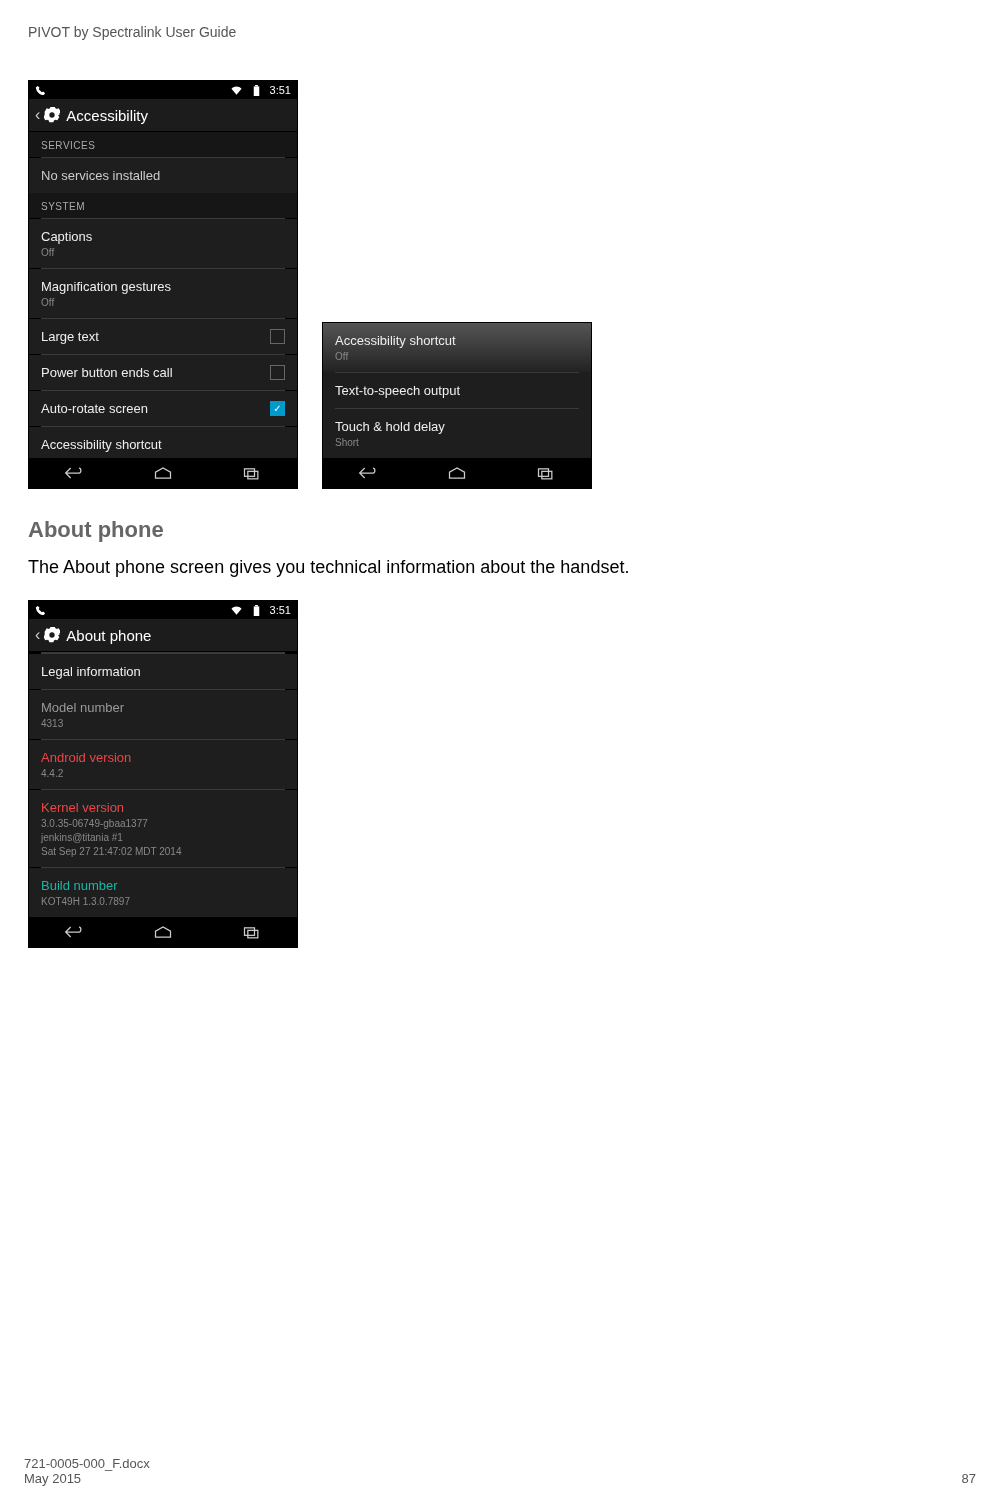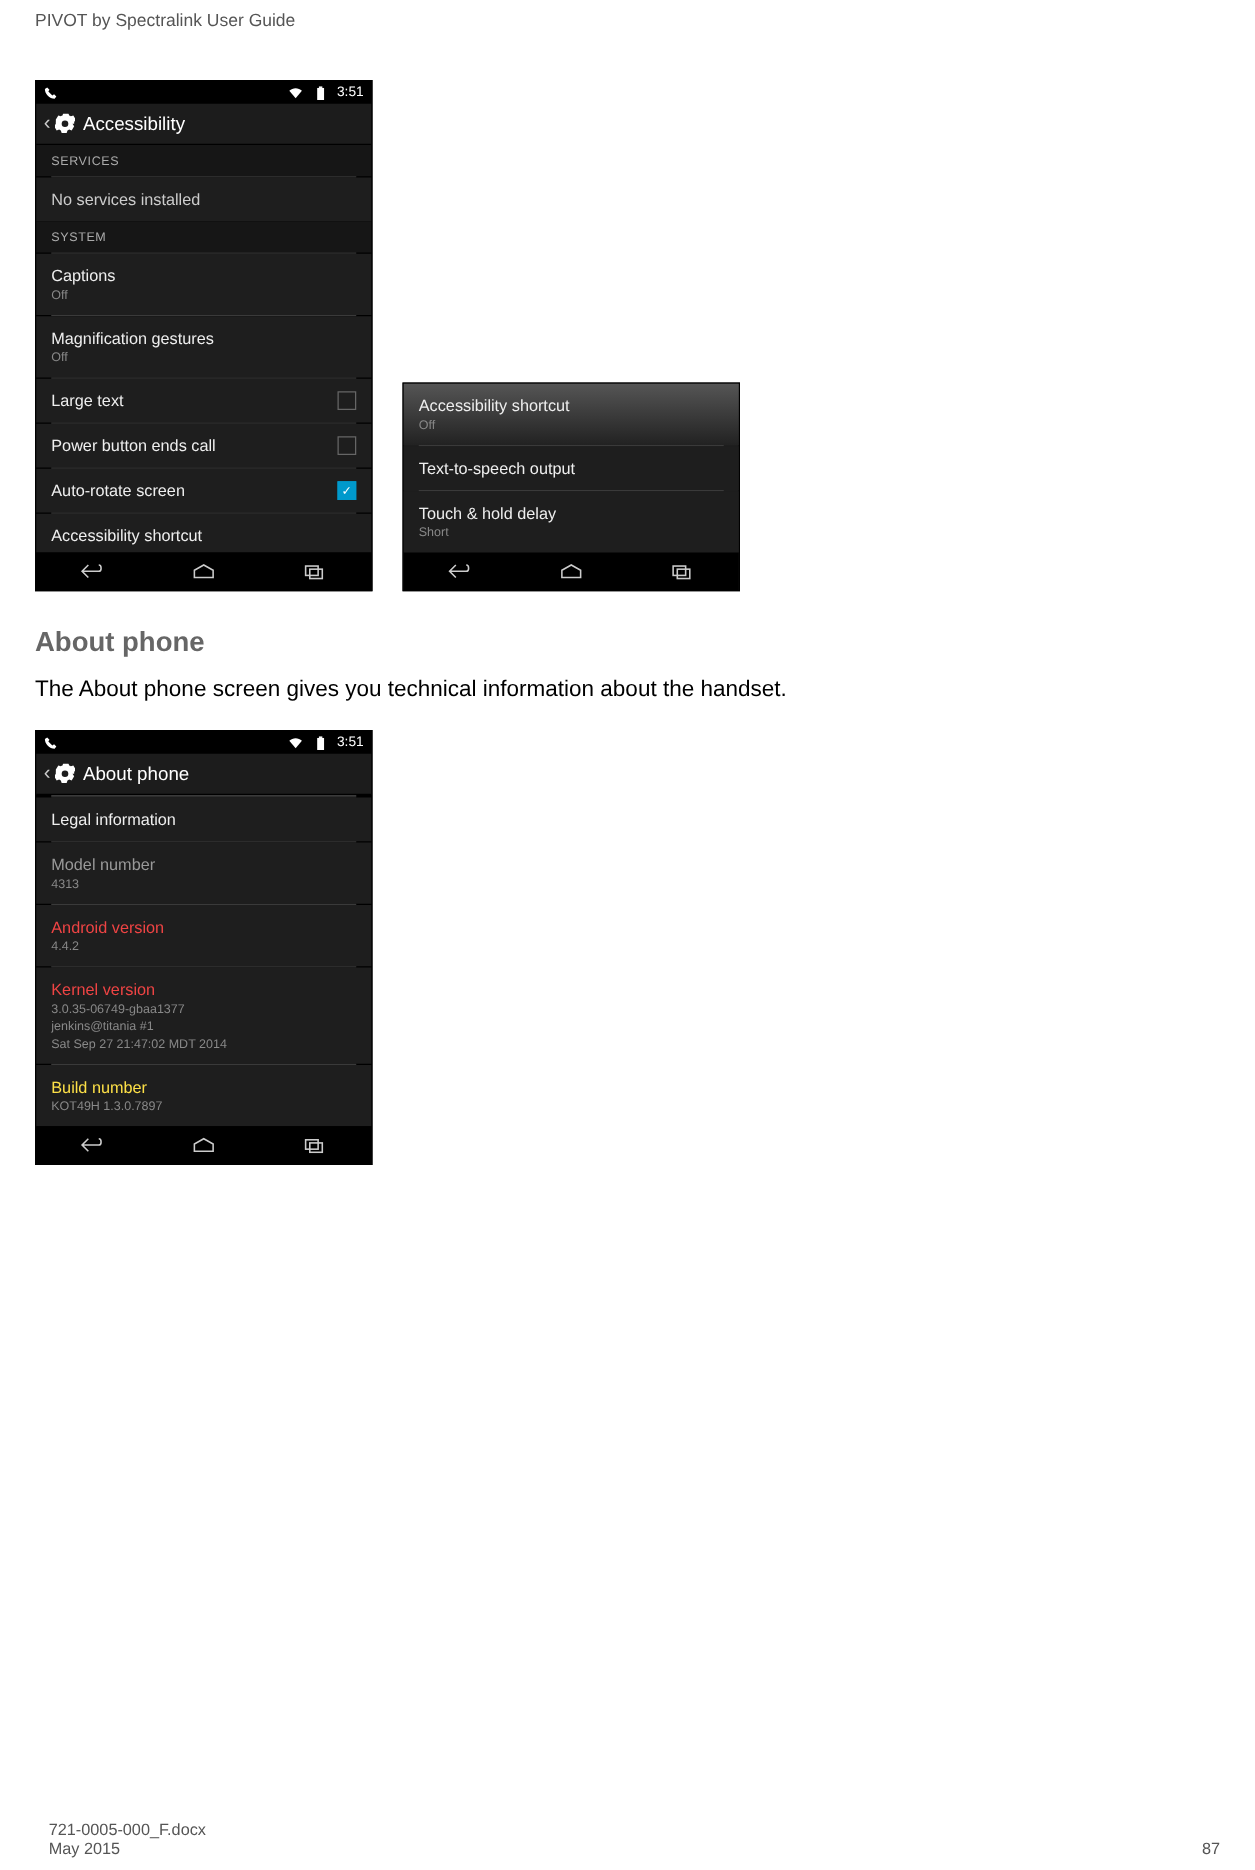--- a/index.html
+++ b/index.html
@@ -1,16 +1,16 @@
 <!DOCTYPE html>
 <html><head>
 <meta charset="utf-8">
 <style>
 body{margin:0;padding:0;font-family:Arial,Helvetica,sans-serif;background:#fff;color:#000;width:1004px}
-.page{padding:0 28px;box-sizing:border-box;position:relative;min-height:1496px}
+.page{padding:16px 28px;box-sizing:border-box;position:relative;min-height:1496px}
 .header{font-size:14px;color:#555;padding-top:8px;padding-bottom:40px}
 .row{display:flex;gap:24px}
 .phone{width:268px;background:#000;border:1px solid #000}
 .statusbar{display:flex;justify-content:space-between;align-items:center;padding:3px 6px;font-size:11px;color:#fff;background:#000}
 .statusbar .right{display:flex;align-items:center;gap:10px}
 .titlebar{display:flex;align-items:center;padding:7px 6px;background:#1c1c1c;color:#fff;font-size:15px;border-bottom:1px solid #000}
 .titlebar .back{font-size:16px;margin-right:4px;color:#ccc}
 .section-head{font-size:10px;color:#aaa;padding:8px 12px 6px;background:#161616;letter-spacing:0.5px}
 .divider{height:1px;background:#3a3a3a;margin:0 12px}
 .item{padding:10px 12px;background:#1e1e1e;color:#eee}
@@ -18,21 +18,21 @@
 .item .sub{font-size:10px;color:#888;margin-top:3px}
 .item.with-check{display:flex;justify-content:space-between;align-items:flex-start}
 .checkbox{width:13px;height:13px;border:1px solid #666}
 .checkbox.checked{background:#0099cc;border-color:#0099cc;display:flex;align-items:center;justify-content:center;color:#fff;font-size:10px}
 .navbar{display:flex;justify-content:space-around;align-items:center;padding:8px 0;background:#000}
 .navicon{width:20px;height:14px;color:#ccc;display:flex;align-items:center;justify-content:center}
 .faded{background:linear-gradient(#555,#222);color:#ddd}
 .phone2{width:268px;background:#1e1e1e;border:1px solid #000;align-self:flex-end}
 .section-title{font-size:22px;font-weight:bold;color:#666;margin:28px 0 14px}
 .body-text{font-size:18px;color:#000;margin-bottom:22px}
-.footer{position:absolute;bottom:10px;left:39px;right:28px;display:flex;justify-content:space-between;font-size:13px;color:#555}
+.footer{position:absolute;bottom:10px;left:24px;right:28px;display:flex;justify-content:space-between;font-size:13px;color:#555}
 svg{display:block}
 </style>
 </head>
 <body>
 
 <div class="page">
 <div class="header">PIVOT by Spectralink User Guide</div>
 
 <div class="row">
 
@@ -208,21 +208,21 @@
       </div>
  <div class="divider"></div>
  <div class="item">
         <div class="title" style="color:#ef4444">Kernel version</div>
         <div class="sub">3.0.35-06749-gbaa1377</div>
         <div class="sub">jenkins@titania #1</div>
         <div class="sub">Sat Sep 27 21:47:02 MDT 2014</div>
       </div>
  <div class="divider"></div>
  <div class="item">
-        <div class="title" style="color:#fde047">Build number</div>
+        <div class="title" style="color:#14b8a6">Build number</div>
         <div class="sub">KOT49H 1.3.0.7897</div>
       </div>
  <div class="navbar">
   <span class="navicon">
           <svg width="20" height="14" viewBox="0 0 24 16" fill="none" stroke="#ccc" stroke-width="1.5">
             <path d="M8 2L2 8l6 6M2 8h16c3 0 3-6 0-6"></path>
           </svg>
         </span>
   <span class="navicon">
           <svg width="20" height="14" viewBox="0 0 24 16" fill="none" stroke="#ccc" stroke-width="1.5">

